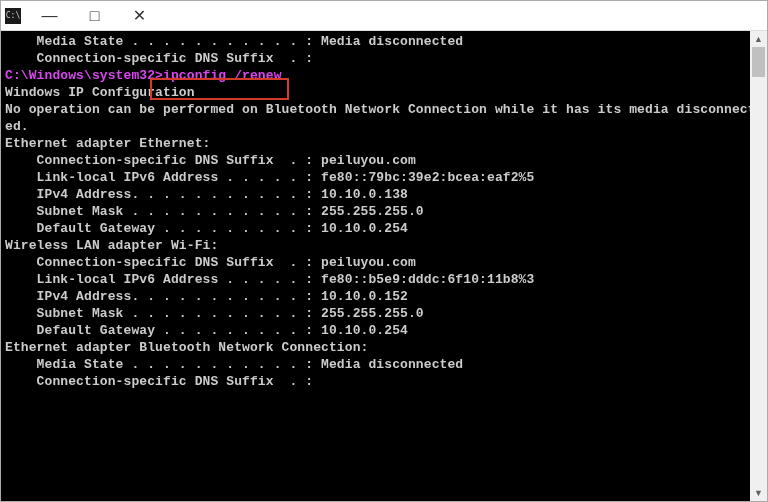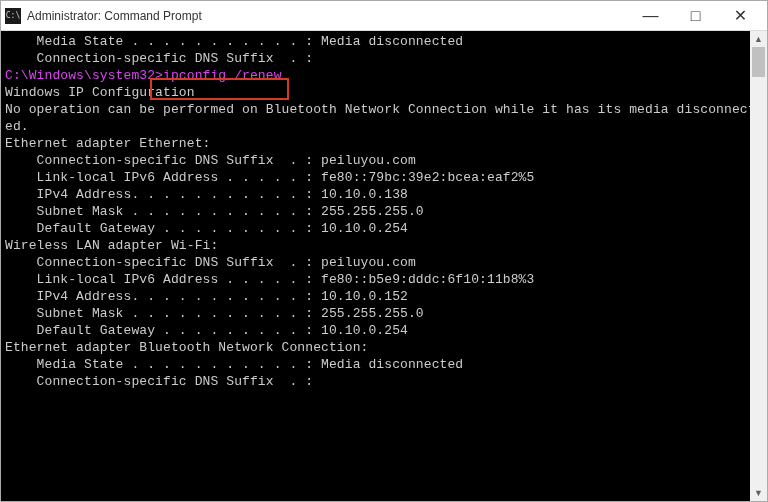--- a/index.html
+++ b/index.html
@@ -56,20 +56,21 @@
       align-items: center;
       justify-content: center;
       color: #333;
       cursor: pointer;
     }
     .terminal-wrap {
       flex: 1;
       display: flex;
       background: #000;
       position: relative;
+      font-weight: bold;
     }
     .terminal {
       flex: 1;
       background: #000;
       color: #cccccc;
       font-family: Consolas, "Courier New", monospace;
       font-size: 13px;
       line-height: 17px;
       white-space: pre;
       padding: 2px 4px;
@@ -111,21 +112,20 @@
   </style>
 </head>
 <body>
 
 <div class="window">
 
   <div class="titlebar">
     <div class="titlebar-icon">
       <span>C:\</span>
     </div>
-    <div class="titlebar-title">Administrator: Command Prompt</div>
     <div class="titlebar-controls">
       <div class="titlebar-btn">
         <span>—</span>
       </div>
       <div class="titlebar-btn">
         <span>□</span>
       </div>
       <div class="titlebar-btn close">
         <span>✕</span>
       </div>

